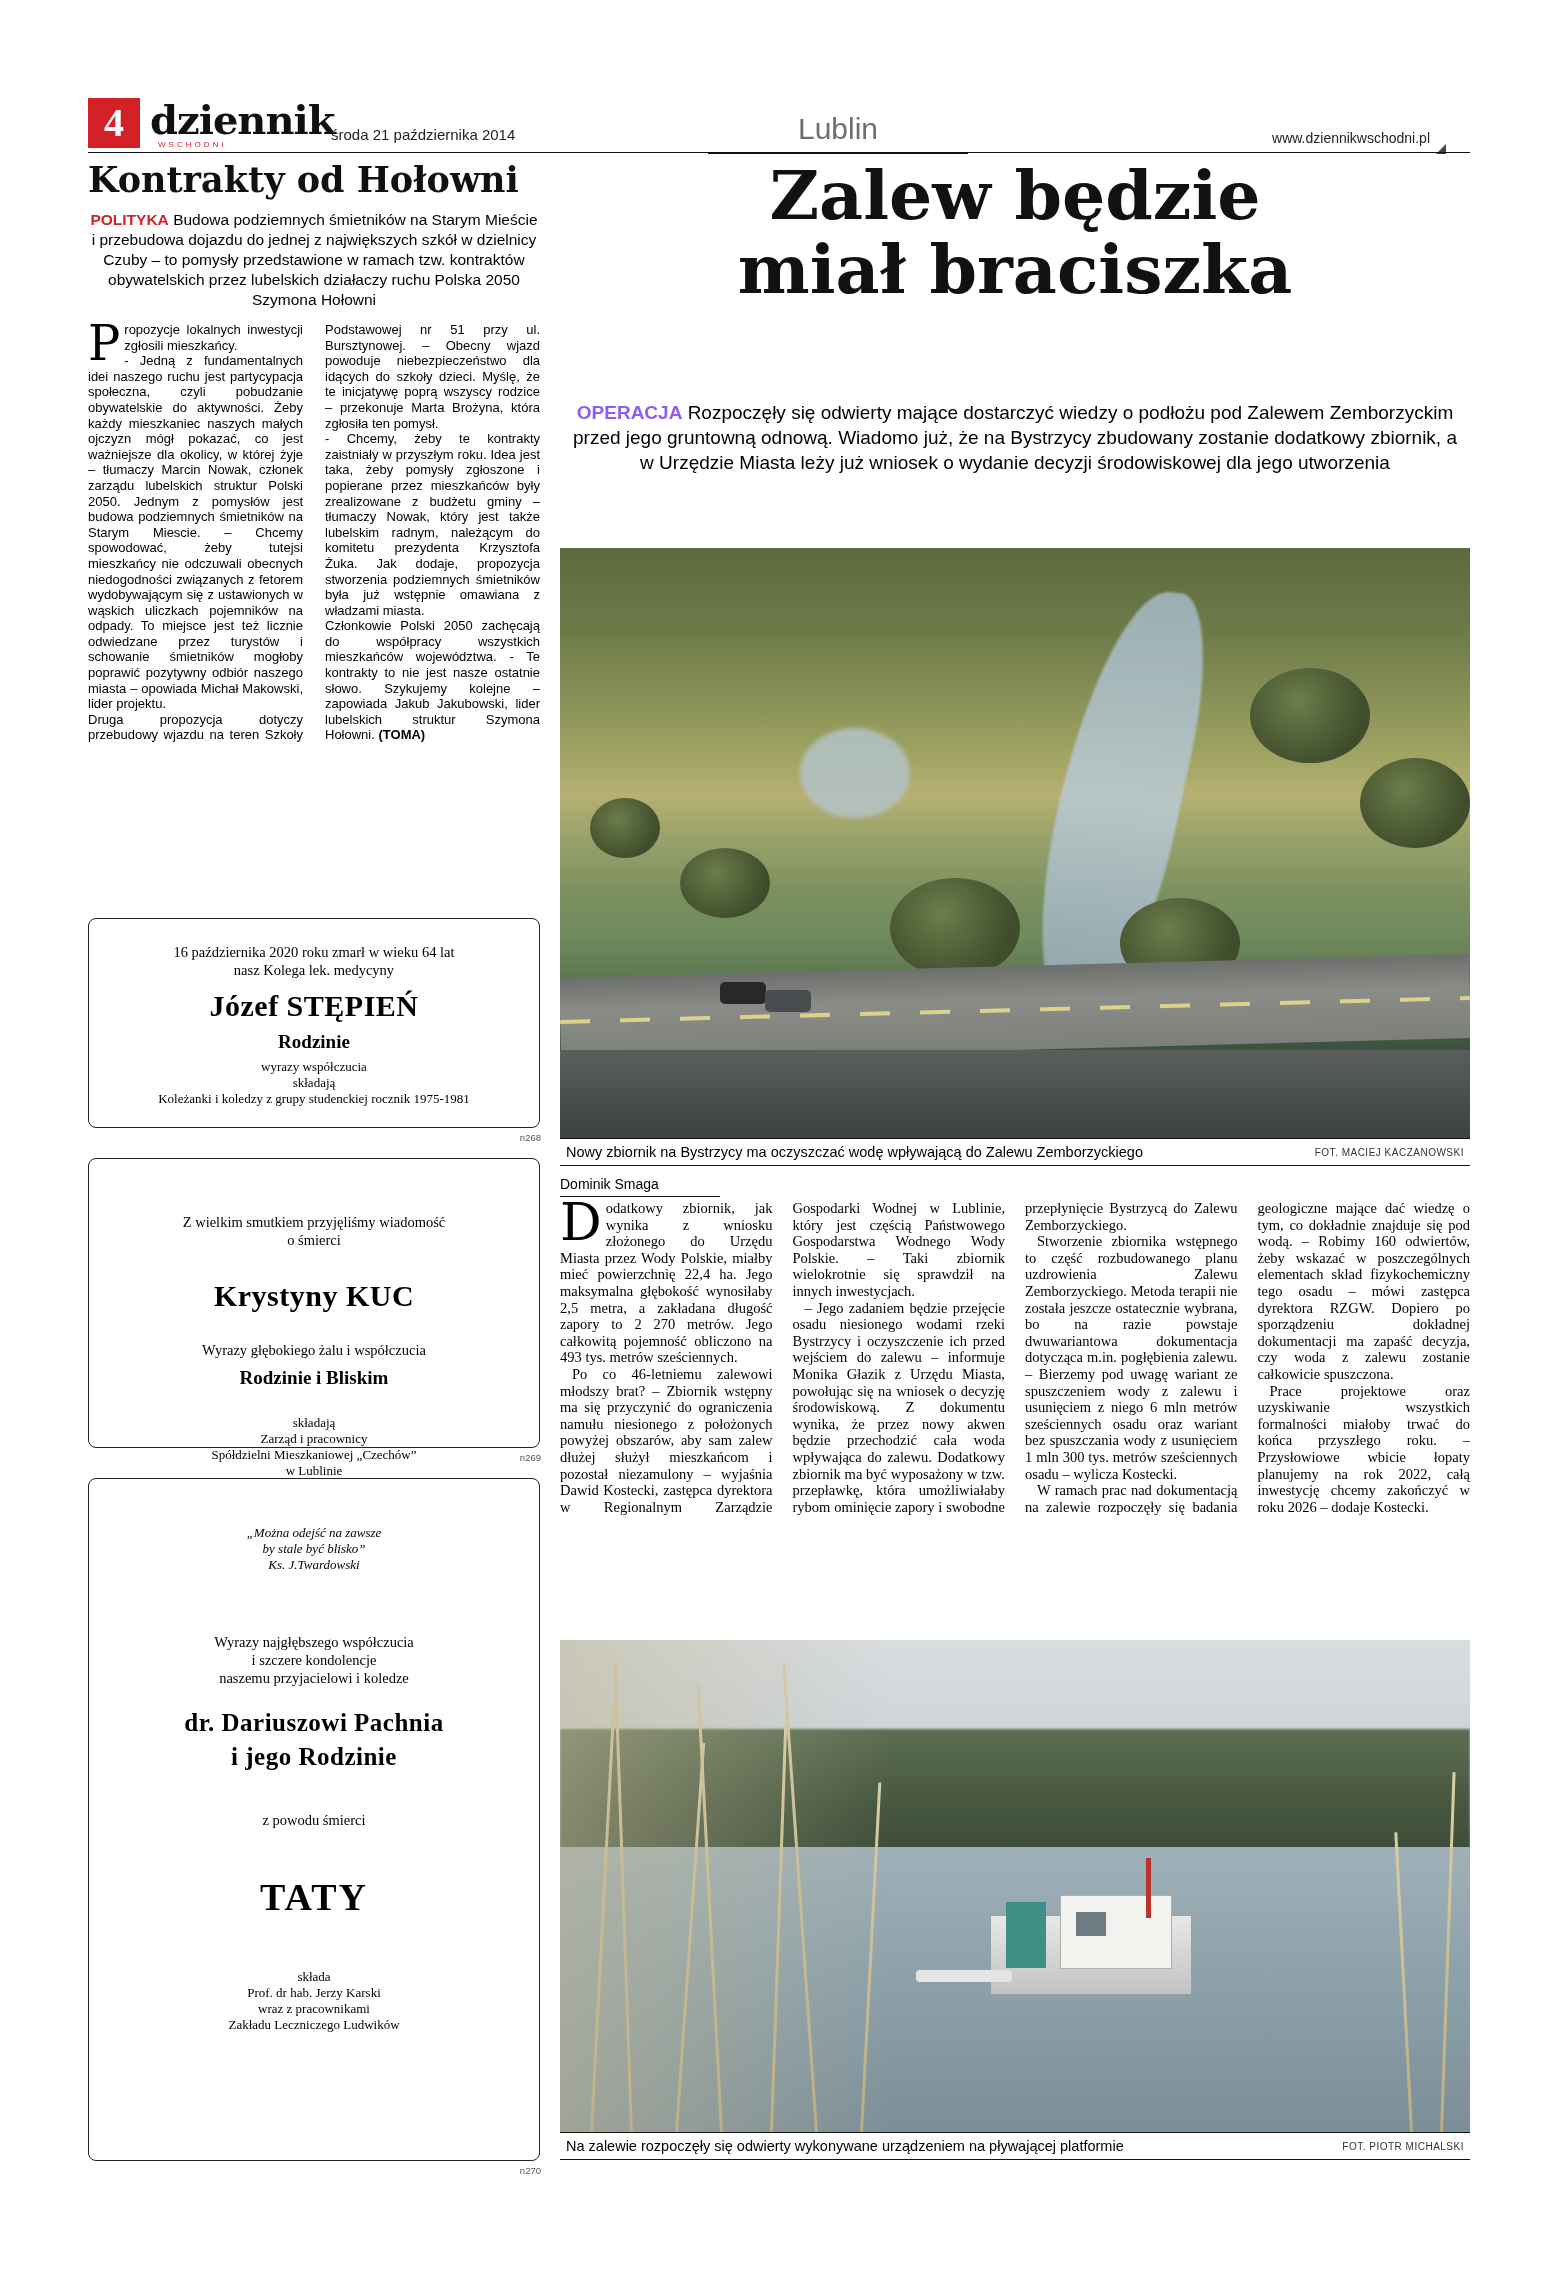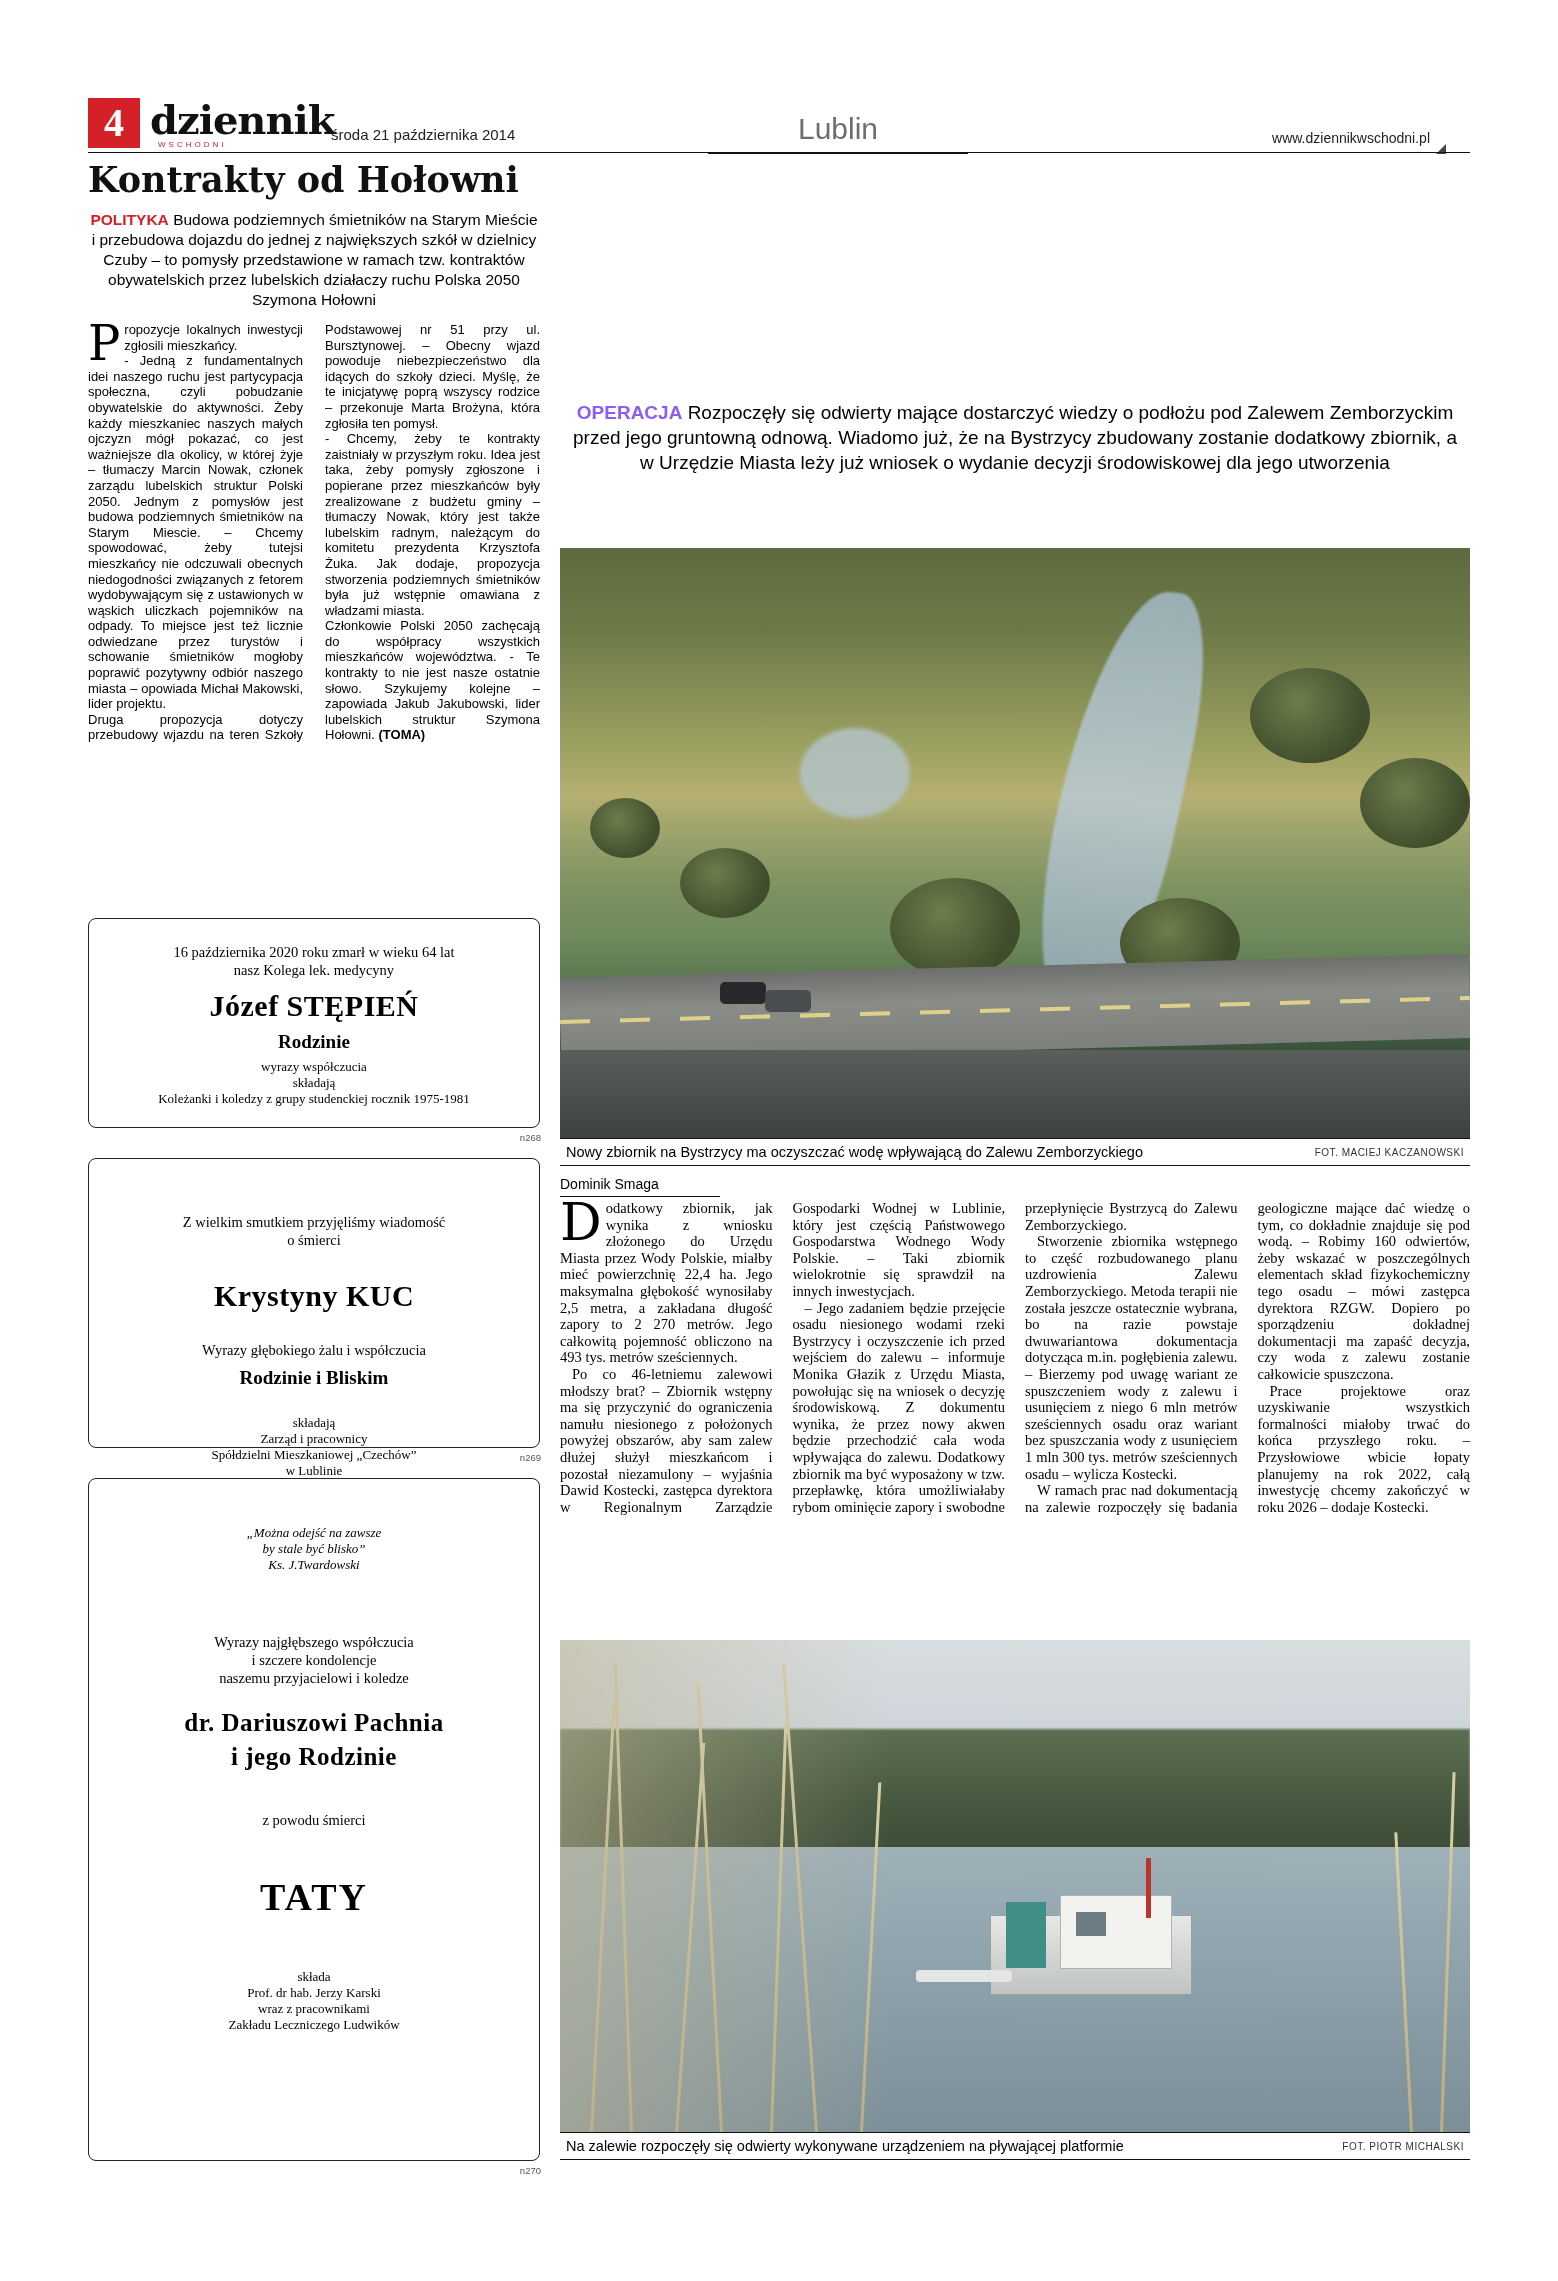--- a/index.html
+++ b/index.html
@@ -461,20 +461,24 @@
     <div class="name" style="font-size:25px;margin-top:-2px">i jego Rodzinie</div>
     <div class="small" style="margin-top:40px">z powodu śmierci</div>
     <div class="name spaced" style="font-size:38px;margin-top:46px">TATY</div>
     <div class="tiny" style="margin-top:50px">składa</div>
     <div class="tiny">Prof. dr hab. Jerzy Karski</div>
     <div class="tiny">wraz z pracownikami</div>
     <div class="tiny">Zakładu Leczniczego Ludwików</div>
     <div class="obit-ref">n270</div>
   </div>
 
+  <div class="main-head">
+    <div>Zalew będzie</div>
+    <div>miał braciszka</div>
+  </div>
 
   <div class="main-lead">
     <span class="kicker">OPERACJA</span>
     <span>Rozpoczęły się odwierty mające dostarczyć wiedzy o podłożu pod Zalewem Zemborzyckim przed jego gruntowną odnową. Wiadomo już, że na Bystrzycy zbudowany zostanie dodatkowy zbiornik, a w Urzędzie Miasta leży już wniosek o wydanie decyzji środowiskowej dla jego utworzenia</span>
   </div>
 
   <div class="photo1">
     <div class="sky"></div>
     <div class="river2"></div>
     <div class="river"></div>

